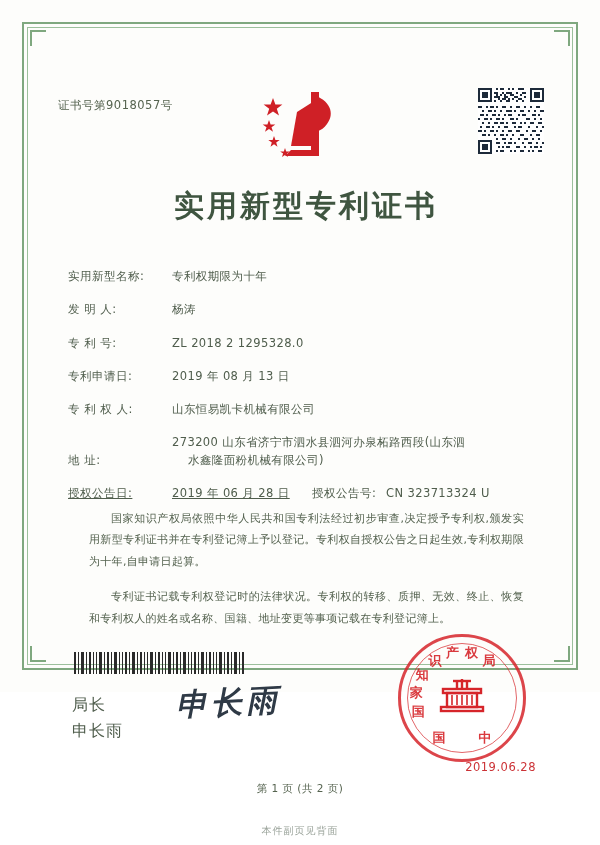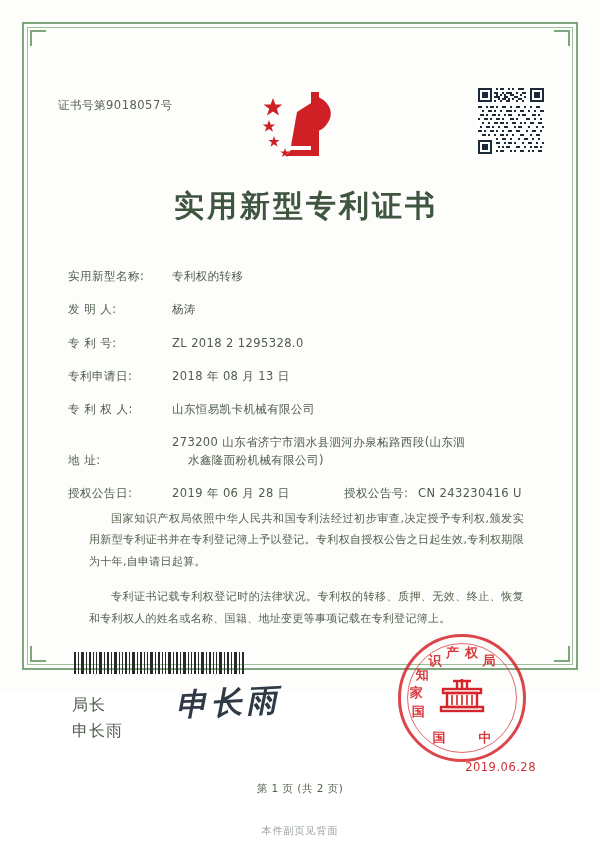--- a/index.html
+++ b/index.html
@@ -97,34 +97,34 @@
     align-items: flex-end;
     margin-bottom: 16px;
     line-height: 1.5;
   }
   .field-label {
     flex: 0 0 auto;
     white-space: nowrap;
     letter-spacing: 0.5px;
   }
   .field-label.w1 { width: 104px; }
-  .field-label.w2 { width: 74px; margin-left: 32px; }
+  .field-label.w2 { width: 74px; }
   .field-value {
     flex: 1 1 auto;
     letter-spacing: 0.4px;
   }
   .field-value .line2 {
     display: block;
     margin-left: 16px;
   }
   .inline-split {
     display: flex;
     width: 100%;
   }
-  .inline-split .left { width: 244px; display: flex; }
+  .inline-split .left { width: 244px; display: flex; text-decoration: underline; }
   .inline-split .right { flex: 1; display: flex; }
 
   .paragraphs {
     position: absolute;
     left: 84px;
     top: 508px;
     width: 440px;
     font-size: 11px;
     line-height: 1.95;
     color: #54624f;
@@ -428,36 +428,36 @@
       </g>
     </svg>
   </div>
 
   <div class="title">实用新型专利证书</div>
 
   <div class="fields">
 
     <div class="field-row">
       <div class="field-label w1">实用新型名称:</div>
-      <div class="field-value">专利权的转移</div>
+      <div class="field-value">专利权期限为十年</div>
     </div>
 
     <div class="field-row">
       <div class="field-label w1">发 明 人:</div>
       <div class="field-value">杨涛</div>
     </div>
 
     <div class="field-row">
       <div class="field-label w1">专 利 号:</div>
       <div class="field-value">ZL 2018 2 1295328.0</div>
     </div>
 
     <div class="field-row">
       <div class="field-label w1">专利申请日:</div>
-      <div class="field-value">2018 年 08 月 13 日</div>
+      <div class="field-value">2019 年 08 月 13 日</div>
     </div>
 
     <div class="field-row">
       <div class="field-label w1">专 利 权 人:</div>
       <div class="field-value">山东恒易凯卡机械有限公司</div>
     </div>
 
     <div class="field-row">
       <div class="field-label w1">地 址:</div>
       <div class="field-value">
@@ -467,21 +467,21 @@
     </div>
 
     <div class="field-row">
       <div class="inline-split">
         <div class="left">
           <div class="field-label w1">授权公告日:</div>
           <div class="field-value">2019 年 06 月 28 日</div>
         </div>
         <div class="right">
           <div class="field-label w2">授权公告号:</div>
-          <div class="field-value">CN 243230416 U</div>
+          <div class="field-value">CN 323713324 U</div>
         </div>
       </div>
     </div>
   </div>
 
   <div class="paragraphs">
     <p>国家知识产权局依照中华人民共和国专利法经过初步审查,决定授予专利权,颁发实用新型专利证书并在专利登记簿上予以登记。专利权自授权公告之日起生效,专利权期限为十年,自申请日起算。</p>
     <p>专利证书记载专利权登记时的法律状况。专利权的转移、质押、无效、终止、恢复和专利权人的姓名或名称、国籍、地址变更等事项记载在专利登记簿上。</p>
   </div>
 

